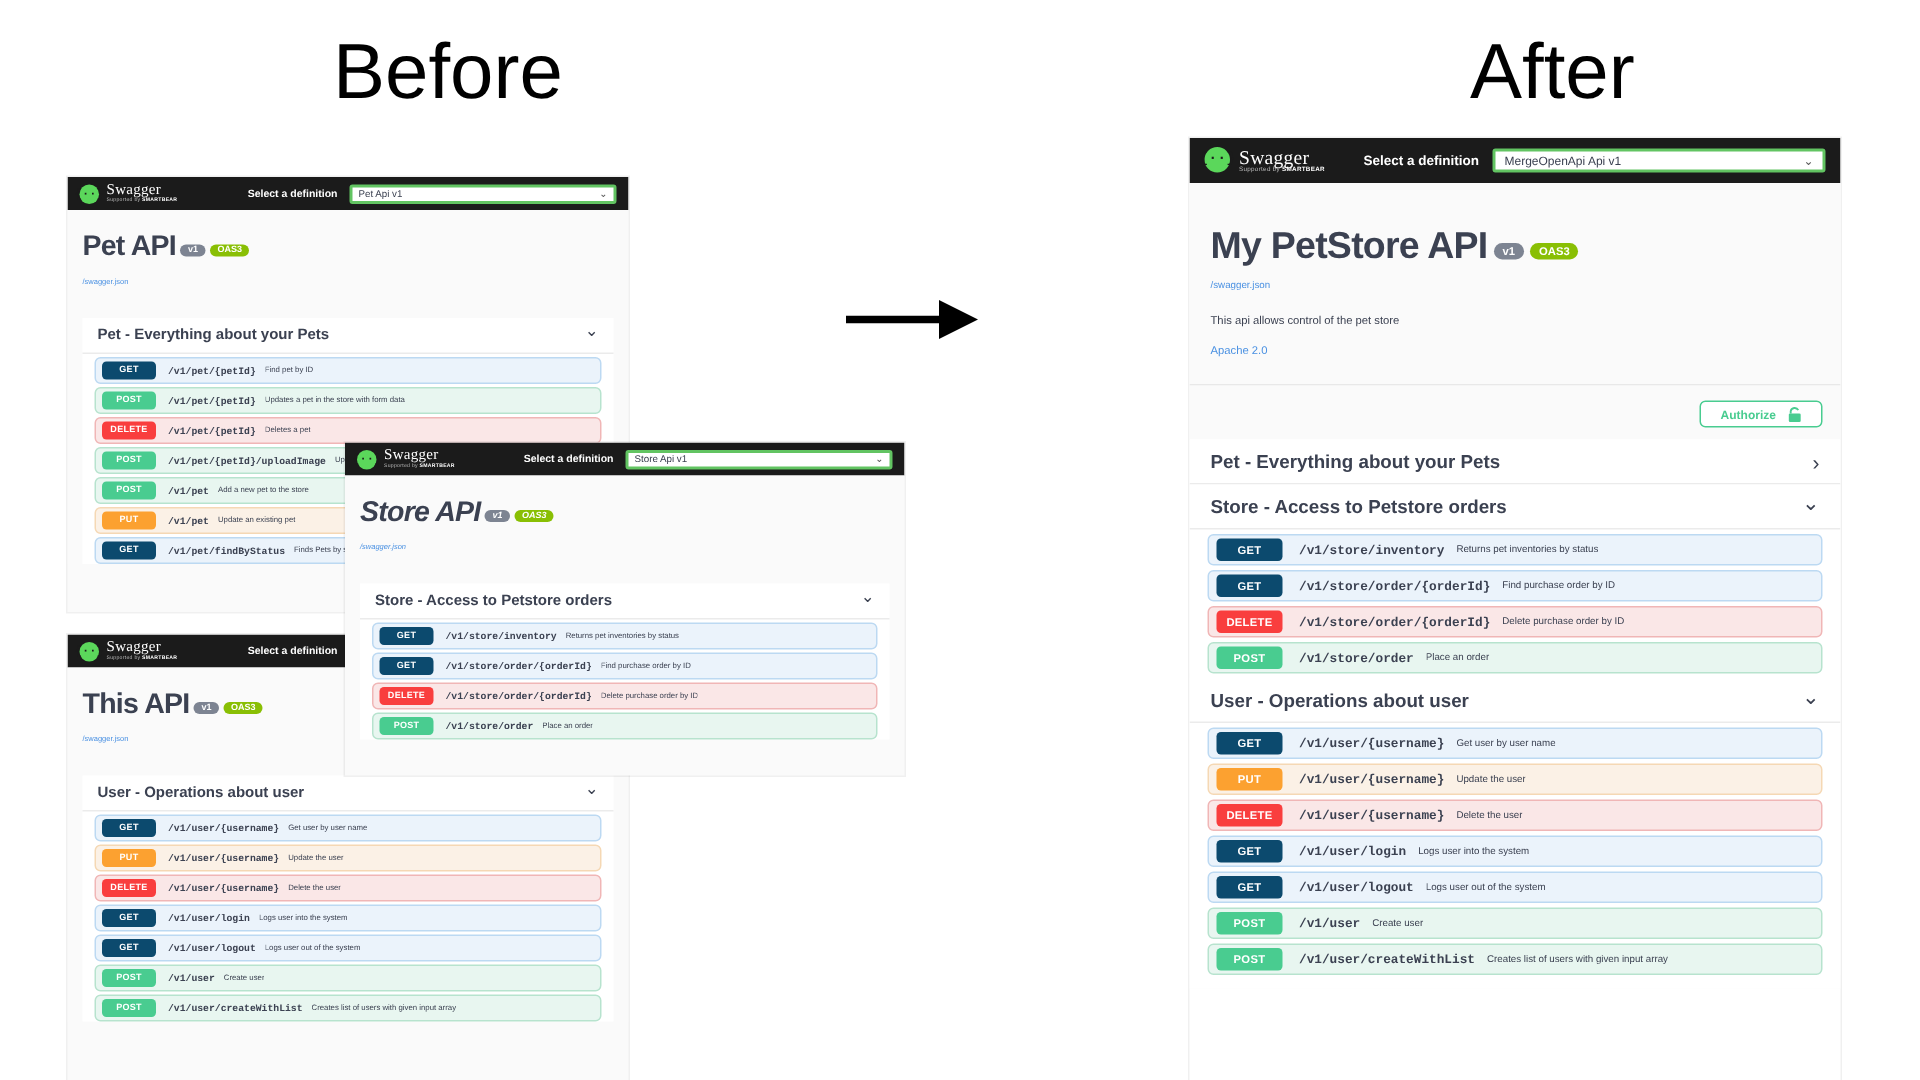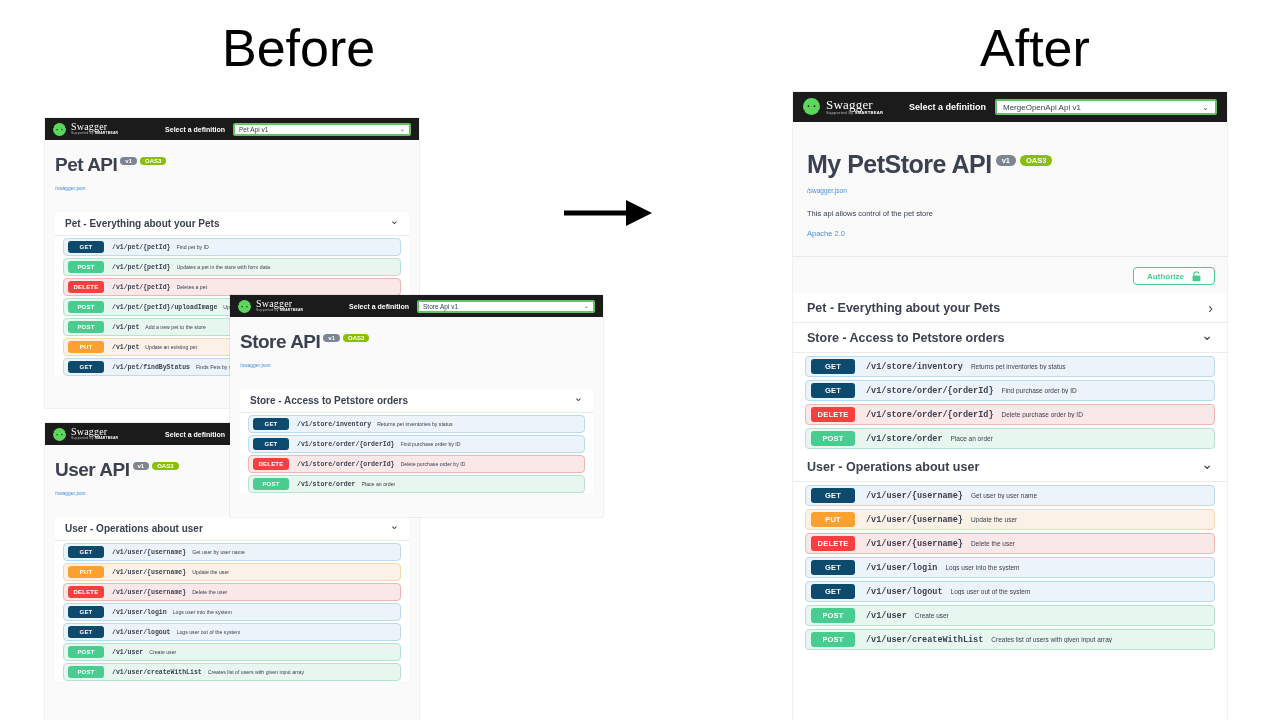--- a/index.html
+++ b/index.html
@@ -58,21 +58,21 @@
     color: #3b4151;
     display: flex; align-items: center; justify-content: space-between;
     border-radius: 2px;
     overflow: hidden;
     white-space: nowrap;
   }
   .sw-select .caret { color:#5b5b5b; }
 
   .sw-body { background: #fafafa; width: 100%; }
 
-  .api-title-row { display: flex; align-items: flex-start; }
+  .api-title-row { display: flex; align-items: center; }
   .api-title {
     color: #3b4151; font-weight: 700; letter-spacing: -0.5px; white-space: nowrap;
   }
   .badge-ver {
     background: #7d8492; color: #fff; border-radius: 14px;
     font-weight: 700; display:inline-flex; align-items:center; justify-content:center;
     white-space: nowrap;
   }
   .badge-oas {
     background: #89bf04; color: #fff; border-radius: 14px;
@@ -262,21 +262,21 @@
               <div class="sw-sub"><span>Supported by</span> <b>SMARTBEAR</b></div>
             </div>
           </div>
           <div class="sw-seldef" style="margin-left: auto;">Select a definition</div>
           <div class="sw-select" style="width: 178px; margin-left: 8px;">
             <span>Store Api v1</span>
             <span class="caret">⌄</span>
           </div>
         </div>
         <div class="sw-body" style="padding: 14px 10px 0px;">
-          <div style="margin-bottom: 18px;"><div class="api-title-row">
+          <div style="margin-bottom: 18px; font-style: italic;"><div class="api-title-row">
               <h1 class="api-title">Store API</h1>
               <span class="badge-ver">v1</span>
               <span class="badge-oas">OAS3</span>
             </div><a class="api-url">/swagger.json</a></div>
           <div>
             <div class="tag-block">
               <div class="tag-head">
                 <div class="tag-name">Store - Access to Petstore orders</div>
                 <div class="chev" style="transform: translateY(-3px);">⌄</div>
               </div>
@@ -314,21 +314,21 @@
             </div>
           </div>
           <div class="sw-seldef" style="margin-left: auto;">Select a definition</div>
           <div class="sw-select" style="width: 178px; margin-left: 8px;">
             <span>User Api v1</span>
             <span class="caret">⌄</span>
           </div>
         </div>
         <div class="sw-body" style="padding: 14px 10px 0px;">
           <div style="margin-bottom: 18px;"><div class="api-title-row">
-              <h1 class="api-title">User API</h1>
+              <h1 class="api-title">This API</h1>
               <span class="badge-ver">v1</span>
               <span class="badge-oas">OAS3</span>
             </div><a class="api-url">/swagger.json</a></div>
           <div>
             <div class="tag-block">
               <div class="tag-head">
                 <div class="tag-name">User - Operations about user</div>
                 <div class="chev" style="transform: translateY(-3px);">⌄</div>
               </div>
               <div class="op get">

